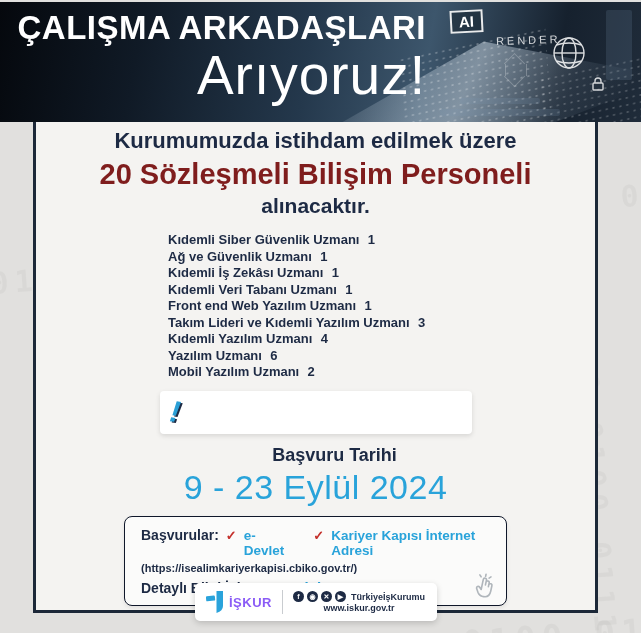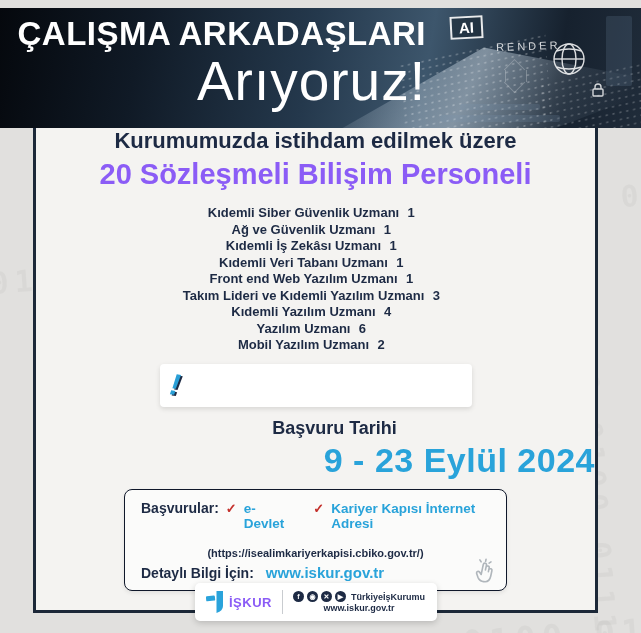--- a/index.html
+++ b/index.html
@@ -14,21 +14,21 @@
 
   
   .wm {
     position: absolute; color: #9a9a96; opacity: .10; font-weight: 700;
     font-size: 30px; letter-spacing: 6px; pointer-events: none; white-space: nowrap;
     transform: rotate(-4deg); font-family: "DejaVu Sans Mono", monospace;
   }
 
   
   .header {
-    position: absolute; top: 8px; left: 0; width: 641px; height: 120px;
+    position: absolute; top: 2px; left: 0; width: 641px; height: 120px;
     background: linear-gradient(100deg, #05080d 0%, #101a26 22%, #24384c 48%, #3d566c 66%, #16212e 86%, #202c3a 100%);
     overflow: hidden; z-index: 3;
   }
   .header .streak {
     position: absolute; right: -30px; top: 18px; width: 360px; height: 120px;
     background: linear-gradient(115deg, rgba(190,205,218,0) 10%, rgba(196,210,222,.55) 45%, rgba(150,170,188,.15) 70%, rgba(0,0,0,0) 85%);
     clip-path: polygon(0 100%, 48% 18%, 100% 48%, 55% 100%);
   }
   .header .dots {
     position: absolute; width: 150px; height: 90px; opacity: .35;
@@ -65,53 +65,53 @@
 
   
   .card {
     position: absolute; left: 33px; top: 120px; width: 565px; height: 493px;
     background: #f4f3f1;
     border-left: 3px solid #1c2838; border-right: 3px solid #1c2838; border-bottom: 3px solid #1c2838;
     z-index: 2;
   }
   .intro { text-align: center; padding-top: 8px; }
   .intro-line1 { color: #1d2a44; font-size: 22px; font-weight: 700; }
-  .intro-highlight { color: #8b5cf6; font-size: 29px; font-weight: 800; margin-top: 4px; }
+  .intro-highlight { color: #7f1d1d; font-size: 29px; font-weight: 800; margin-top: 4px; }
   .intro-line3 { color: #1d2a44; font-size: 21px; font-weight: 700; margin-top: 3px; }
 
   .positions { width: 295px; margin: 14px auto 0 auto; }
-  .position-row { display: flex; justify-content: center; align-items: baseline;
+  .position-row { display: flex; justify-content: flex-start; align-items: baseline;
     color: #1d2a44; font-size: 13px; font-weight: 700; line-height: 16.5px; }
   .position-count { width: 24px; text-align: center; }
 
   .warning-box {
     width: 312px; margin: 10px auto 0 auto; background: #ffffff; border-radius: 4px;
     box-shadow: 0 2px 5px rgba(0,0,0,.12); padding: 6px 10px 7px 8px;
     display: flex; align-items: center; gap: 9px;
   }
   .warn-excl {
     color: #2a9fd6; font-size: 30px; font-weight: 800; font-style: italic; line-height: 1;
     text-shadow: 2px 1px 0 #1d2a44; transform: rotate(8deg); padding: 0 4px 0 2px;
   }
   .warning-text { color: #e23a5f; font-size: 11.5px; font-weight: 700; line-height: 1.45; }
 
   .apply-label { text-align: center; color: #1d2a44; font-size: 18px; font-weight: 800; margin-top: 11px; padding-left: 38px; }
-  .apply-date { text-align: right; color: #29a3da; font-size: 34px; font-weight: 700; margin-top: 2px; letter-spacing: .5px; }
+  .apply-date { text-align: center; color: #29a3da; font-size: 34px; font-weight: 400; margin-top: 2px; letter-spacing: .5px; }
 
   .info-box {
     position: relative; width: 383px; margin: 9px auto 0 auto; background: #fbfbfa;
     border: 1px solid #0f172a; border-radius: 8px; box-shadow: 0 2px 4px rgba(0,0,0,.08);
     padding: 10px 14px 9px 16px;
   }
   .info-row1 { display: flex; align-items: baseline; gap: 7px; }
   .info-label { color: #1d2a44; font-size: 14px; font-weight: 800; }
   .check { color: #c4302b; font-size: 13px; font-weight: 800; }
   .blue-link { color: #29a3da; font-size: 13.5px; font-weight: 700; text-decoration: none; cursor: pointer; }
   .gap1 { margin-left: 18px; }
-  .url-note { text-align: center; color: #1d2a44; font-size: 11px; font-weight: 700; margin-top: 16px; padding-right: 2px; }
+  .url-note { text-align: left; color: #1d2a44; font-size: 11px; font-weight: 700; margin-top: 4px; padding-right: 2px; }
   .info-row2 { display: flex; align-items: baseline; gap: 12px; margin-top: 5px; }
   .iskur-link { font-size: 15px; }
   .hand-icon { position: absolute; right: 8px; bottom: 4px; opacity: .85; }
 
   
   .footer-pill {
     position: absolute; left: 50%; transform: translateX(-50%); bottom: -11px;
     width: 242px; height: 38px; background: #ffffff; border-radius: 5px;
     box-shadow: 0 2px 6px rgba(0,0,0,.18);
     display: flex; align-items: center; justify-content: center; gap: 10px; z-index: 5;
@@ -169,20 +169,21 @@
       <rect x="3" y="7" width="10" height="7" rx="1"></rect>
       <path d="M5 7 V5 a3 3 0 0 1 6 0 V7"></path>
     </svg>
   </div>
 
   <div class="card">
 
     <div class="intro">
       <div class="intro-line1">Kurumumuzda istihdam edilmek üzere</div>
       <div class="intro-highlight">20 Sözleşmeli Bilişim Personeli</div>
+      <div class="intro-line3">alınacaktır.</div>
     </div>
 
     <div class="positions">
       <div class="position-row">
         <span>Kıdemli Siber Güvenlik Uzmanı</span>
         <span class="position-count">1</span>
       </div>
       <div class="position-row">
         <span>Ağ ve Güvenlik Uzmanı</span>
         <span class="position-count">1</span>

